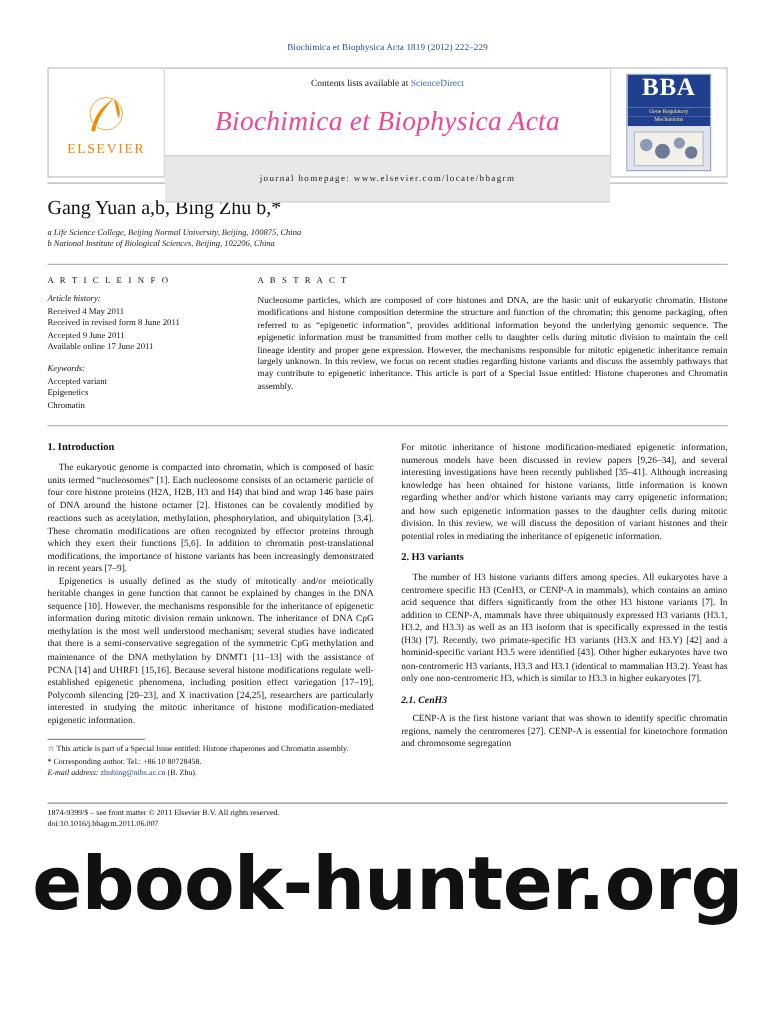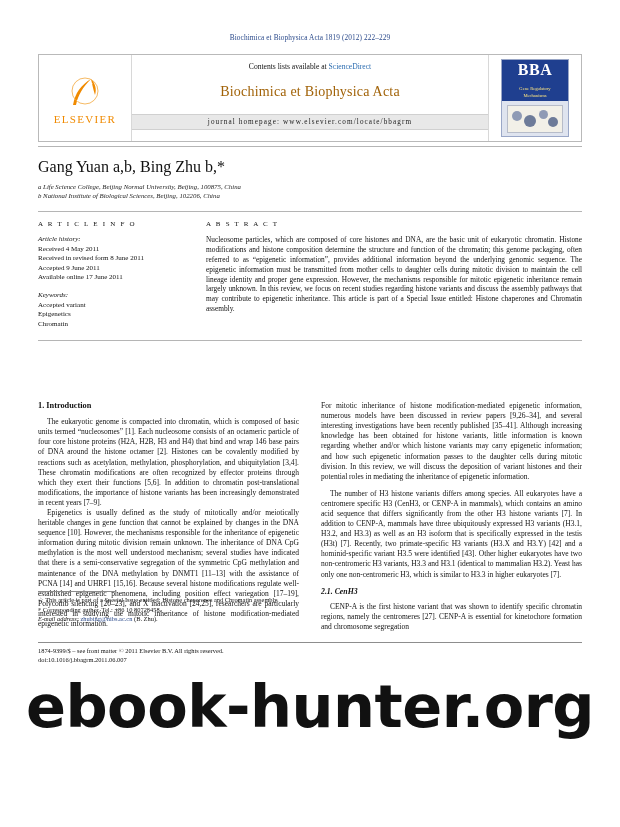--- a/index.html
+++ b/index.html
@@ -68,33 +68,34 @@
     position: relative;
   }
   .contents-line {
     font-size: 7.6px;
     color: #111;
   }
   .contents-line .sd {
     color: #2b6cb0;
   }
   .journal-title {
-    font-size: 14px;
+    font-size: 22px;
     margin-top: 13px;
     letter-spacing: 0.2px;
-    color: #a16207;
+    color: #ec4899;
+    font-style: italic;
   }
   .homepage-bar {
     margin-top: 14px;
     background: #e8e8e8;
     border-top: 1px solid #d0d0d0;
     border-bottom: 1px solid #d0d0d0;
     font-size: 7.2px;
     letter-spacing: 1.1px;
-    padding: 3px 0;
+    padding: 14px 0;
     color: #222;
   }
   .mast-right {
     width: 92px;
     border-left: 1px solid #d8d8d8;
     display: flex;
     align-items: center;
     justify-content: center;
     background: #fff;
   }
@@ -104,21 +105,21 @@
     background: #ffffff;
     border: 1px solid #9aa7c7;
     position: relative;
     overflow: hidden;
   }
   .bba-top {
     background: #1f3f8f;
     height: 26px;
     color: #ffffff;
     font-family: "Liberation Serif", serif;
-    font-size: 16px;
+    font-size: 20px;
     font-weight: bold;
     text-align: center;
     line-height: 20px;
     letter-spacing: 0.5px;
   }
   .bba-sub {
     background: #1f3f8f;
     color: #ffe680;
     font-size: 4.6px;
     text-align: center;
@@ -243,21 +244,20 @@
     margin-top: 12px;
     height: 355px;
   }
   .bcol {
     width: 50%;
     box-sizing: border-box;
     font-size: 7.5px;
     line-height: 10.1px;
     text-align: justify;
     color: #111;
-    margin-top: 48px;
   }
   .bcol.left {
     padding-right: 11px;
   }
   .bcol.right {
     padding-left: 11px;
   }
   .sec-h {
     font-size: 8.3px;
     font-weight: bold;
@@ -421,20 +421,21 @@
 
   <div class="body-cols">
     <div class="bcol left">
       <div class="sec-h">1. Introduction</div>
       <p class="para first">The eukaryotic genome is compacted into chromatin, which is composed of basic units termed “nucleosomes” [1]. Each nucleosome consists of an octameric particle of four core histone proteins (H2A, H2B, H3 and H4) that bind and wrap 146 base pairs of DNA around the histone octamer [2]. Histones can be covalently modified by reactions such as acetylation, methylation, phosphorylation, and ubiquitylation [3,4]. These chromatin modifications are often recognized by effector proteins through which they exert their functions [5,6]. In addition to chromatin post-translational modifications, the importance of histone variants has been increasingly demonstrated in recent years [7–9].</p>
       <p class="para">Epigenetics is usually defined as the study of mitotically and/or meiotically heritable changes in gene function that cannot be explained by changes in the DNA sequence [10]. However, the mechanisms responsible for the inheritance of epigenetic information during mitotic division remain unknown. The inheritance of DNA CpG methylation is the most well understood mechanism; several studies have indicated that there is a semi-conservative segregation of the symmetric CpG methylation and maintenance of the DNA methylation by DNMT1 [11–13] with the assistance of PCNA [14] and UHRF1 [15,16]. Because several histone modifications regulate well-established epigenetic phenomena, including position effect variegation [17–19], Polycomb silencing [20–23], and X inactivation [24,25], researchers are particularly interested in studying the mitotic inheritance of histone modification-mediated epigenetic information.</p>
     </div>
     <div class="bcol right">
       <p class="para" style="text-indent:0">For mitotic inheritance of histone modification-mediated epigenetic information, numerous models have been discussed in review papers [9,26–34], and several interesting investigations have been recently published [35–41]. Although increasing knowledge has been obtained for histone variants, little information is known regarding whether and/or which histone variants may carry epigenetic information; and how such epigenetic information passes to the daughter cells during mitotic division. In this review, we will discuss the deposition of variant histones and their potential roles in mediating the inheritance of epigenetic information.</p>
       <div class="gap"></div>
+      <div class="sec-h">2. H3 variants</div>
       <p class="para">The number of H3 histone variants differs among species. All eukaryotes have a centromere specific H3 (CenH3, or CENP-A in mammals), which contains an amino acid sequence that differs significantly from the other H3 histone variants [7]. In addition to CENP-A, mammals have three ubiquitously expressed H3 variants (H3.1, H3.2, and H3.3) as well as an H3 isoform that is specifically expressed in the testis (H3t) [7]. Recently, two primate-specific H3 variants (H3.X and H3.Y) [42] and a hominid-specific variant H3.5 were identified [43]. Other higher eukaryotes have two non-centromeric H3 variants, H3.3 and H3.1 (identical to mammalian H3.2). Yeast has only one non-centromeric H3, which is similar to H3.3 in higher eukaryotes [7].</p>
       <div class="gap"></div>
       <div class="sec-h2">2.1. CenH3</div>
       <p class="para">CENP-A is the first histone variant that was shown to identify specific chromatin regions, namely the centromeres [27]. CENP-A is essential for kinetochore formation and chromosome segregation</p>
     </div>
   </div>
 
   <div class="footnotes">
     <hr class="fn-rule">
     <div class="fn-line">☆ This article is part of a Special Issue entitled: Histone chaperones and Chromatin assembly.</div>

